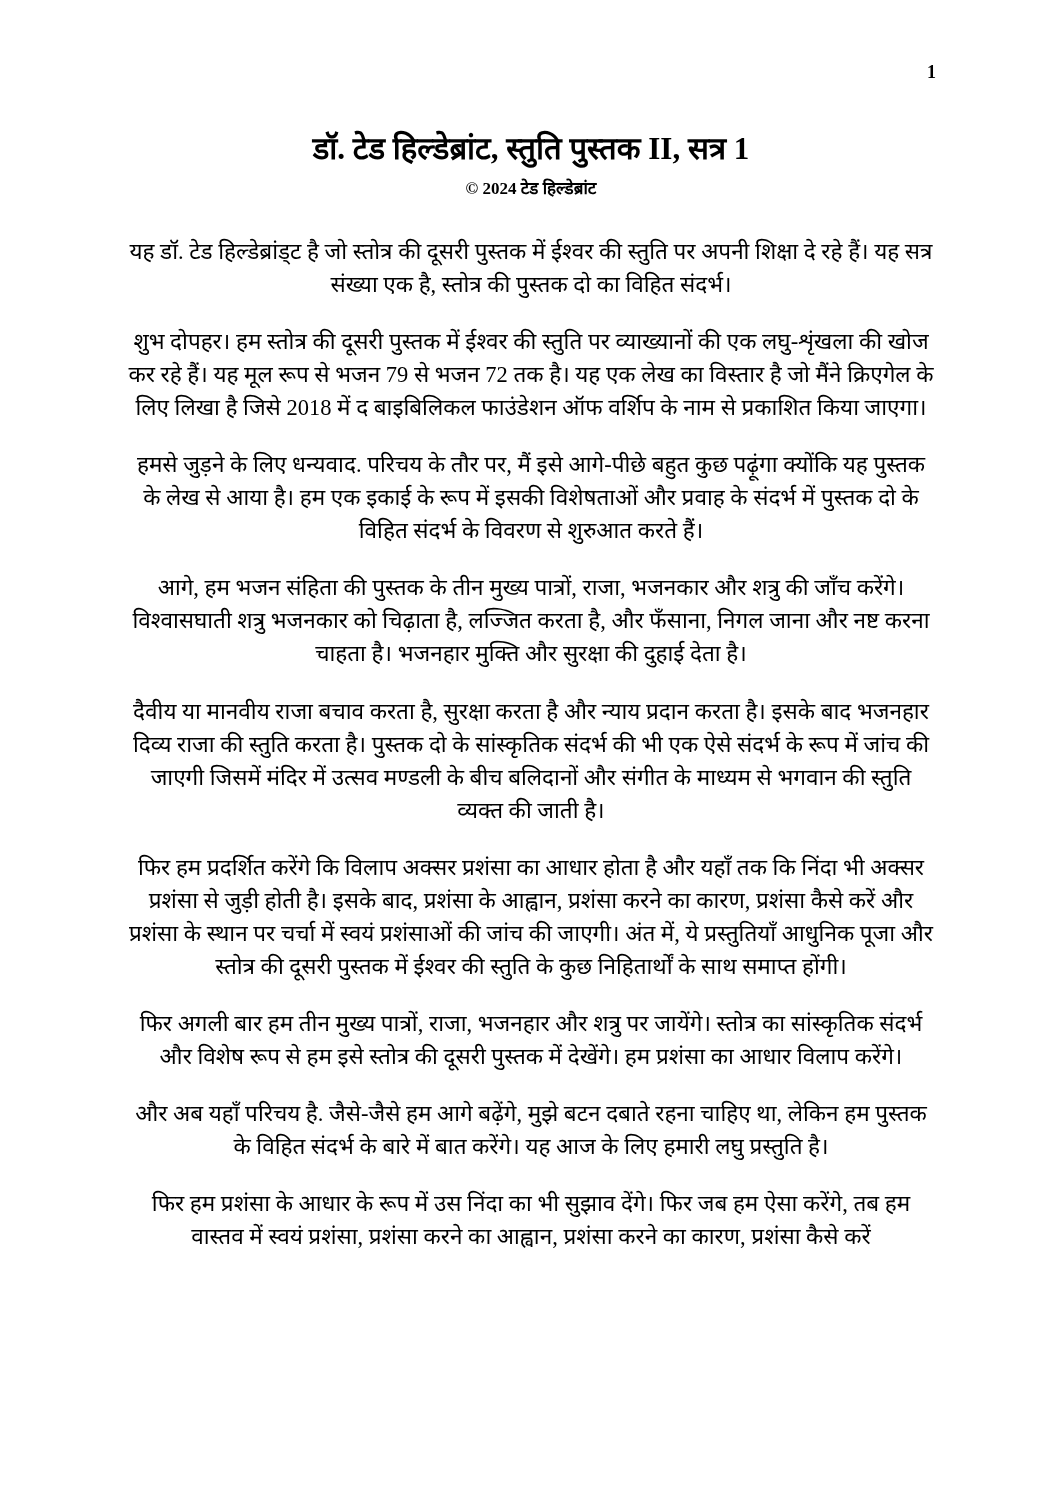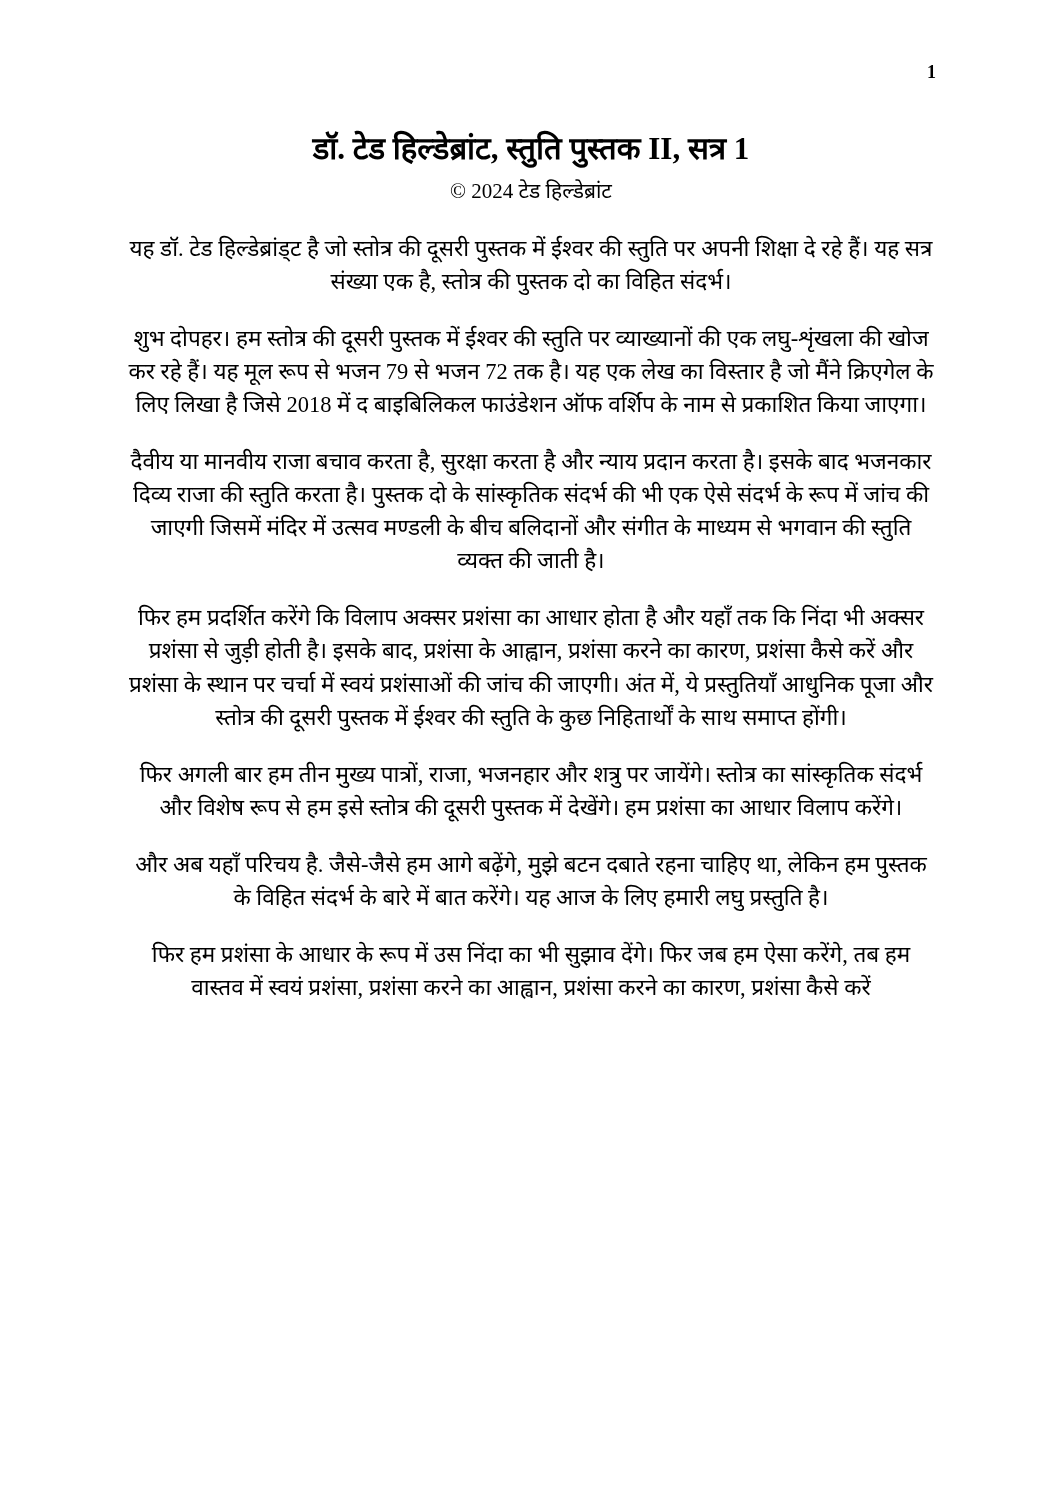--- a/index.html
+++ b/index.html
@@ -26,30 +26,30 @@
     color: #000000;
   }
   .content {
     position: absolute;
     top: 128px;
     left: 128px;
     width: 806px;
   }
   .title-block {
     text-align: center;
-    margin-bottom: 28px;
+    margin-bottom: 36px;
   }
   .title-line {
     font-size: 31px;
     font-weight: bold;
     line-height: 1.35;
   }
   .copyright-line {
-    font-size: 21px;
-    font-weight: normal;
+    font-size: 17px;
+    font-weight: bold;
     margin-top: 6px;
   }
   .body-text {
     text-align: left;
   }
   .paragraph {
     font-size: 22.5px;
     line-height: 1.47;
     margin: 0 0 24px 0;
     text-align: center;
@@ -65,21 +65,23 @@
   <div class="content">
 
     <div class="title-block">
       <div class="title-line">डॉ. टेड हिल्डेब्रांट, स्तुति पुस्तक II, सत्र 1</div>
       <div class="copyright-line">© 2024 टेड हिल्डेब्रांट</div>
     </div>
 
     <div class="body-text">
       <p class="paragraph">यह डॉ. टेड हिल्डेब्रांड्ट है जो स्तोत्र की दूसरी पुस्तक में ईश्वर की स्तुति पर अपनी शिक्षा दे रहे हैं। यह सत्र संख्या एक है, स्तोत्र की पुस्तक दो का विहित संदर्भ।</p>
       <p class="paragraph">शुभ दोपहर। हम स्तोत्र की दूसरी पुस्तक में ईश्वर की स्तुति पर व्याख्यानों की एक लघु-शृंखला की खोज कर रहे हैं। यह मूल रूप से भजन 79 से भजन 72 तक है। यह एक लेख का विस्तार है जो मैंने क्रिएगेल के लिए लिखा है जिसे 2018 में द बाइबिलिकल फाउंडेशन ऑफ वर्शिप के नाम से प्रकाशित किया जाएगा।</p>
-      <p class="paragraph">दैवीय या मानवीय राजा बचाव करता है, सुरक्षा करता है और न्याय प्रदान करता है। इसके बाद भजनकार दिव्य राजा की स्तुति करता है। पुस्तक दो के सांस्कृतिक संदर्भ की भी एक ऐसे संदर्भ के रूप में जांच की जाएगी जिसमें मंदिर में उत्सव मण्डली के बीच बलिदानों और संगीत के माध्यम से भगवान की स्तुति व्यक्त की जाती है।</p>
+      <p class="paragraph">हमसे जुड़ने के लिए धन्यवाद. परिचय के तौर पर, मैं इसे आगे-पीछे बहुत कुछ पढ़ूंगा क्योंकि यह पुस्तक के लेख से आया है। हम एक इकाई के रूप में इसकी विशेषताओं और प्रवाह के संदर्भ में पुस्तक दो के विहित संदर्भ के विवरण से शुरुआत करते हैं।</p>
+      <p class="paragraph">आगे, हम भजन संहिता की पुस्तक के तीन मुख्य पात्रों, राजा, भजनकार और शत्रु की जाँच करेंगे। विश्वासघाती शत्रु भजनकार को चिढ़ाता है, लज्जित करता है, और फँसाना, निगल जाना और नष्ट करना चाहता है। भजनहार मुक्ति और सुरक्षा की दुहाई देता है।</p>
+      <p class="paragraph">दैवीय या मानवीय राजा बचाव करता है, सुरक्षा करता है और न्याय प्रदान करता है। इसके बाद भजनहार दिव्य राजा की स्तुति करता है। पुस्तक दो के सांस्कृतिक संदर्भ की भी एक ऐसे संदर्भ के रूप में जांच की जाएगी जिसमें मंदिर में उत्सव मण्डली के बीच बलिदानों और संगीत के माध्यम से भगवान की स्तुति व्यक्त की जाती है।</p>
       <p class="paragraph">फिर हम प्रदर्शित करेंगे कि विलाप अक्सर प्रशंसा का आधार होता है और यहाँ तक कि निंदा भी अक्सर प्रशंसा से जुड़ी होती है। इसके बाद, प्रशंसा के आह्वान, प्रशंसा करने का कारण, प्रशंसा कैसे करें और प्रशंसा के स्थान पर चर्चा में स्वयं प्रशंसाओं की जांच की जाएगी। अंत में, ये प्रस्तुतियाँ आधुनिक पूजा और स्तोत्र की दूसरी पुस्तक में ईश्वर की स्तुति के कुछ निहितार्थों के साथ समाप्त होंगी।</p>
       <p class="paragraph">फिर अगली बार हम तीन मुख्य पात्रों, राजा, भजनहार और शत्रु पर जायेंगे। स्तोत्र का सांस्कृतिक संदर्भ और विशेष रूप से हम इसे स्तोत्र की दूसरी पुस्तक में देखेंगे। हम प्रशंसा का आधार विलाप करेंगे।</p>
       <p class="paragraph">और अब यहाँ परिचय है. जैसे-जैसे हम आगे बढ़ेंगे, मुझे बटन दबाते रहना चाहिए था, लेकिन हम पुस्तक के विहित संदर्भ के बारे में बात करेंगे। यह आज के लिए हमारी लघु प्रस्तुति है।</p>
       <p class="paragraph">फिर हम प्रशंसा के आधार के रूप में उस निंदा का भी सुझाव देंगे। फिर जब हम ऐसा करेंगे, तब हम वास्तव में स्वयं प्रशंसा, प्रशंसा करने का आह्वान, प्रशंसा करने का कारण, प्रशंसा कैसे करें</p>
     </div>
 
   </div>
 
 </div>
 

